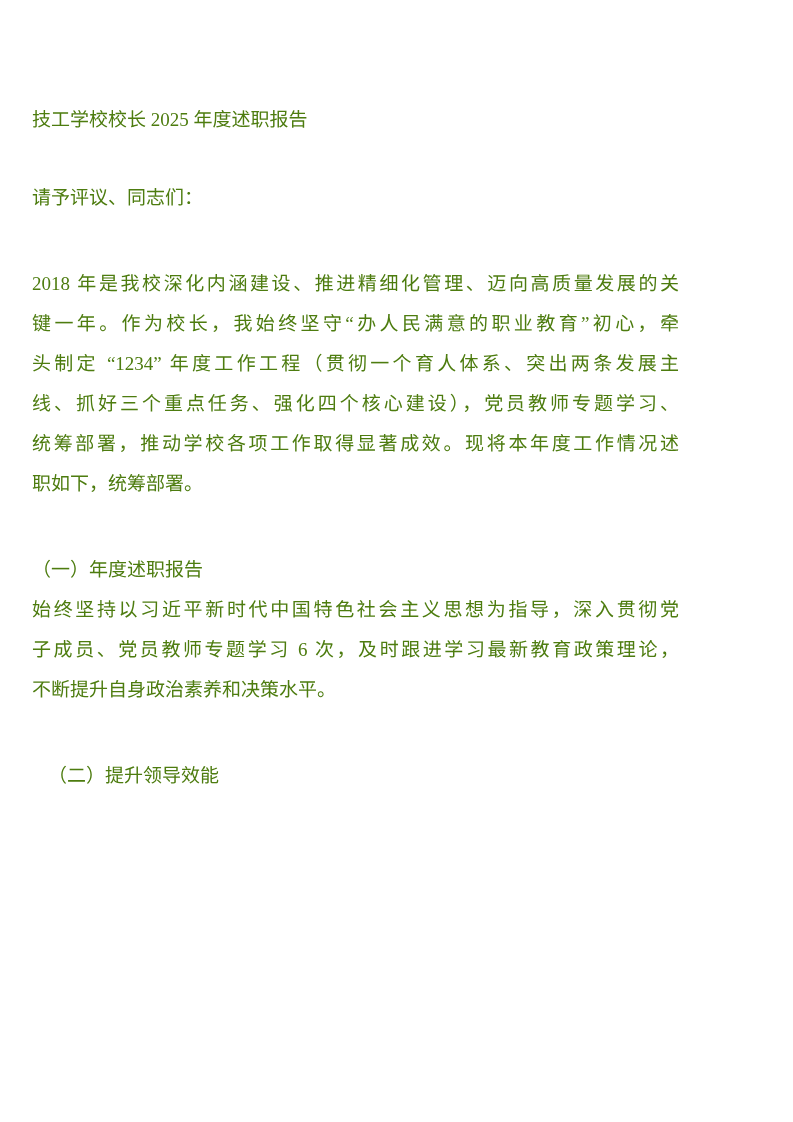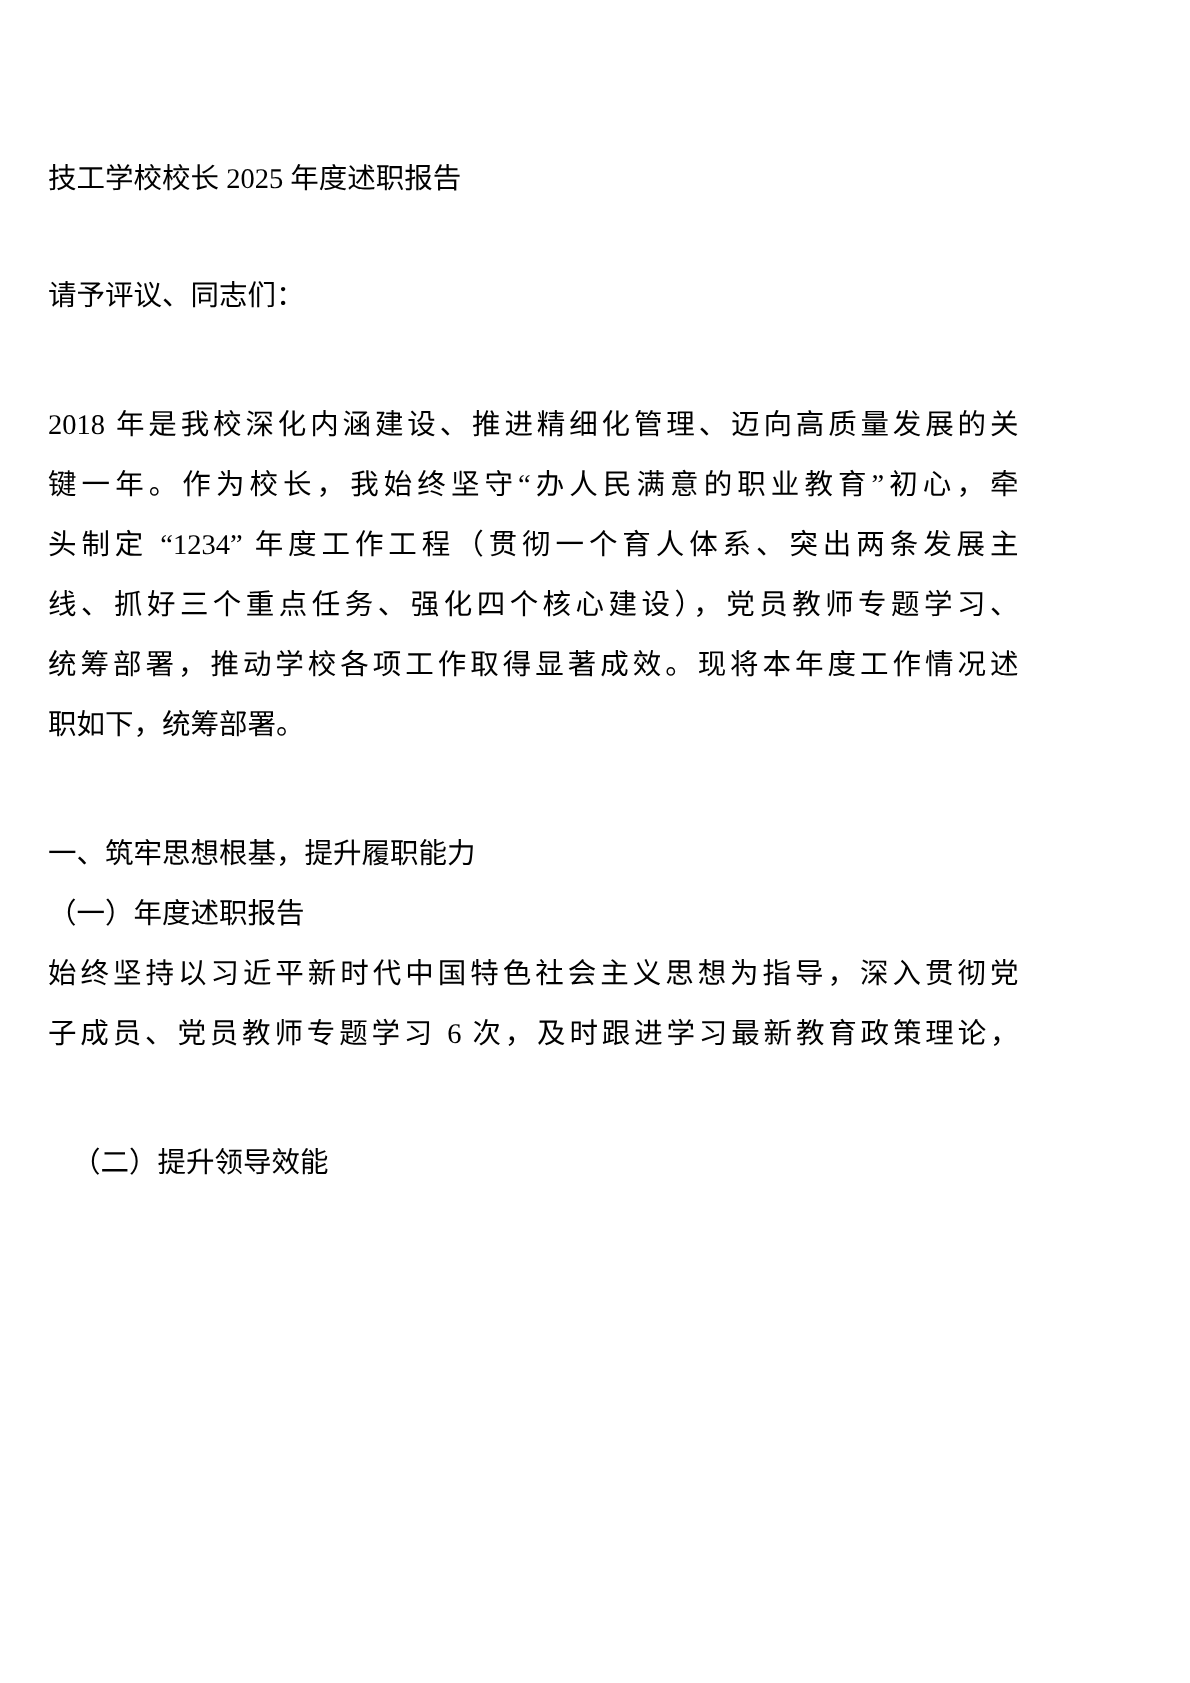--- a/index.html
+++ b/index.html
@@ -34,43 +34,41 @@
     white-space: normal;
   }
   .line.end {
     text-align: left;
     text-align-last: left;
   }
 </style>
 </head>
 <body>
 
-<div class="page" style="background: rgb(255, 255, 255); color: #000000; padding-left: 32px;">
+<div class="page" style="background: rgb(255, 255, 255); color: #4d7c0f; padding-left: 32px;">
   <div>
       <div class="block title">
         <div class="line end">技工学校校长 2025 年度述职报告</div>
       </div>
       <div class="block salutation">
         <div class="line end">请予评议、同志们：</div>
       </div>
       <div class="block paragraph">
         <div class="line">2018 年是我校深化内涵建设、推进精细化管理、迈向高质量发展的关</div>
         <div class="line">键一年。作为校长，我始终坚守“办人民满意的职业教育”初心，牵</div>
         <div class="line">头制定 “1234” 年度工作工程（贯彻一个育人体系、突出两条发展主</div>
         <div class="line">线、抓好三个重点任务、强化四个核心建设），党员教师专题学习、</div>
         <div class="line">统筹部署，推动学校各项工作取得显著成效。现将本年度工作情况述</div>
         <div class="line end">职如下，统筹部署。</div>
       </div>
-      <div class="block heading">
-        <div class="line end">一、筑牢思想根基，提升履职能力</div>
-      </div>
       <div class="block subheading">
         <div class="line end">（一）年度述职报告</div>
       </div>
       <div class="block paragraph">
         <div class="line">始终坚持以习近平新时代中国特色社会主义思想为指导，深入贯彻党</div>
         <div class="line">子成员、党员教师专题学习 6 次，及时跟进学习最新教育政策理论，</div>
+        <div class="line end">不断提升自身政治素养和决策水平。</div>
       </div>
       <div class="block subheading-indented">
         <div class="line end">（二）提升领导效能</div>
       </div>
     </div>
 </div>
 
 </body></html>

